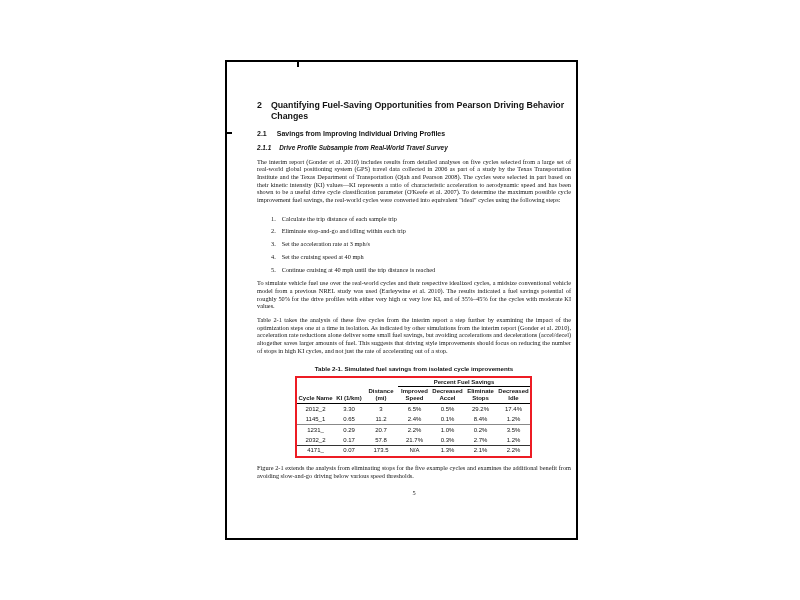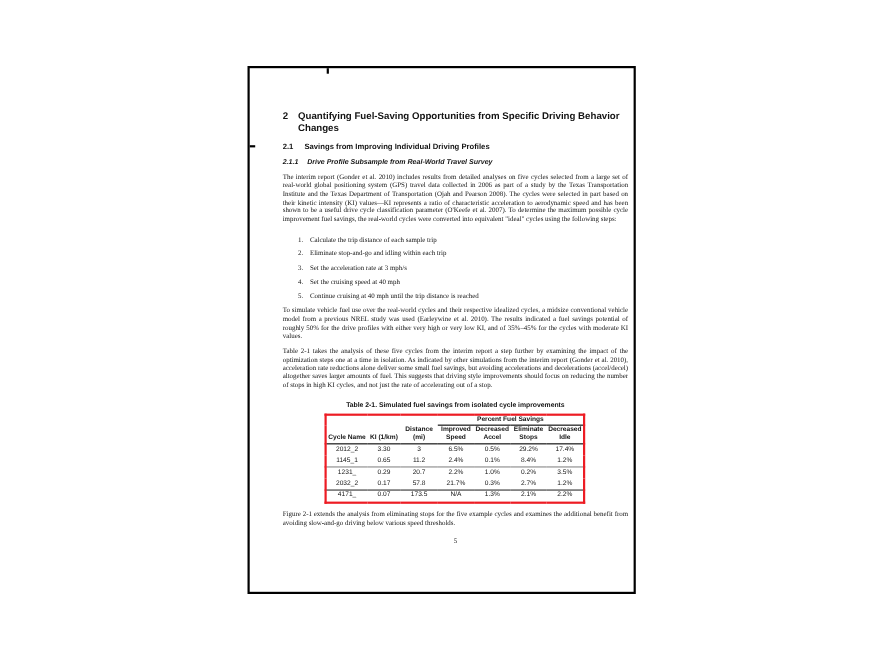--- a/index.html
+++ b/index.html
@@ -45,21 +45,21 @@
 
 <div class="canvas">
   <div class="page">
     <div class="tick-top"></div>
     <div class="tick-left"></div>
 
     <div class="content">
 
       <div class="h1">
         <span>2</span>
-        <span>Quantifying Fuel-Saving Opportunities from Specific Driving Behavior Changes</span>
+        <span>Quantifying Fuel-Saving Opportunities from Pearson Driving Behavior Changes</span>
       </div>
 
       <div class="h2">
         <span>2.1</span>
         <span>Savings from Improving Individual Driving Profiles</span>
       </div>
 
       <div class="h3">
         <span>2.1.1</span>
         <span>Drive Profile Subsample from Real-World Travel Survey</span>

